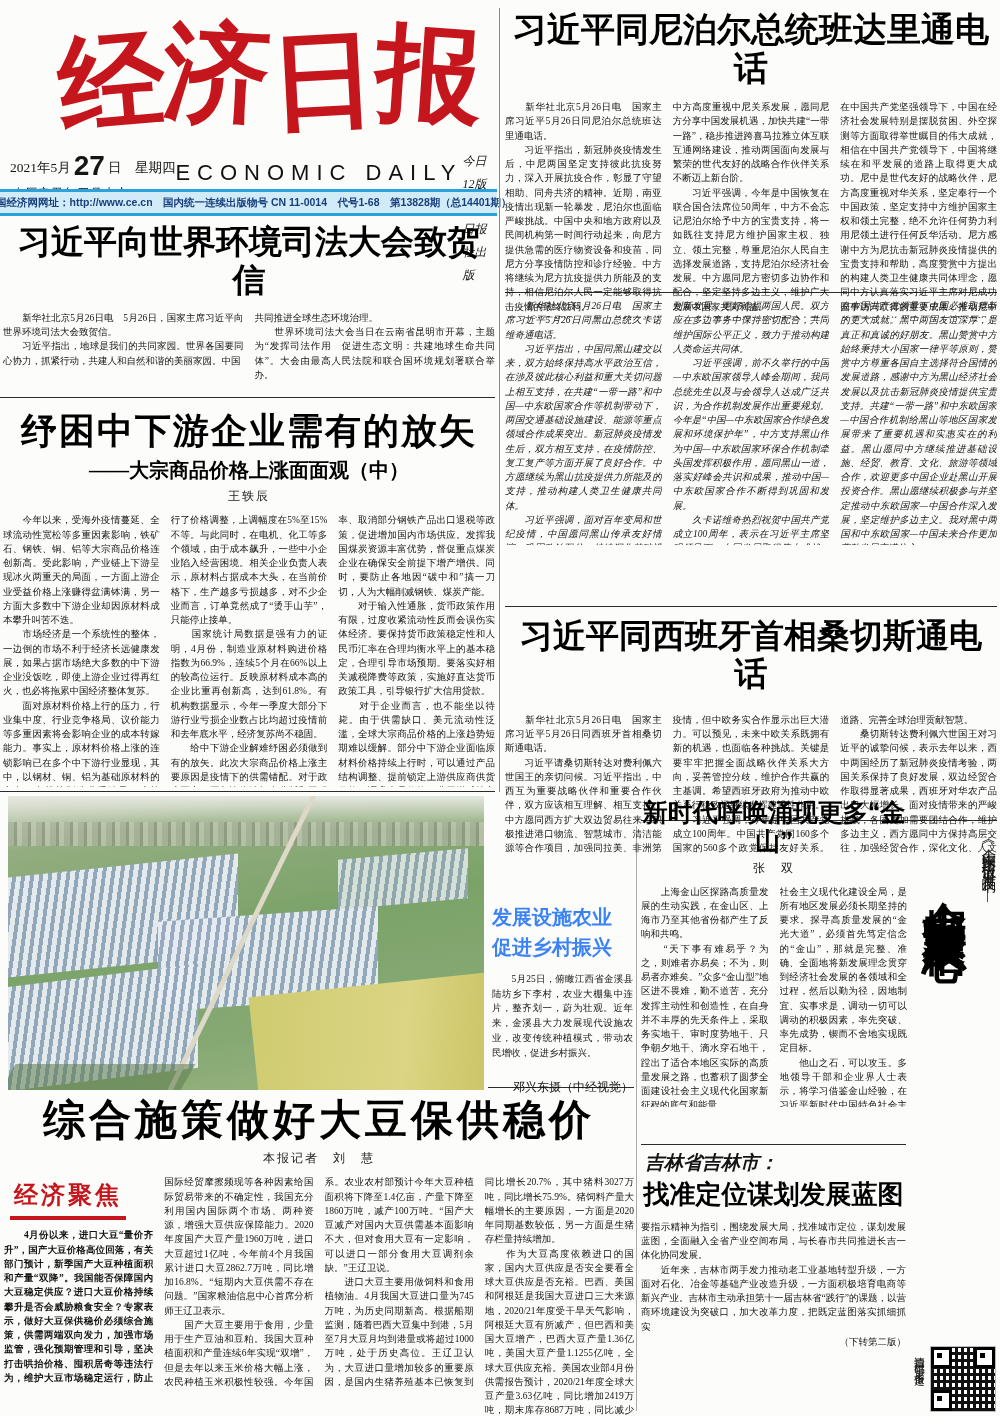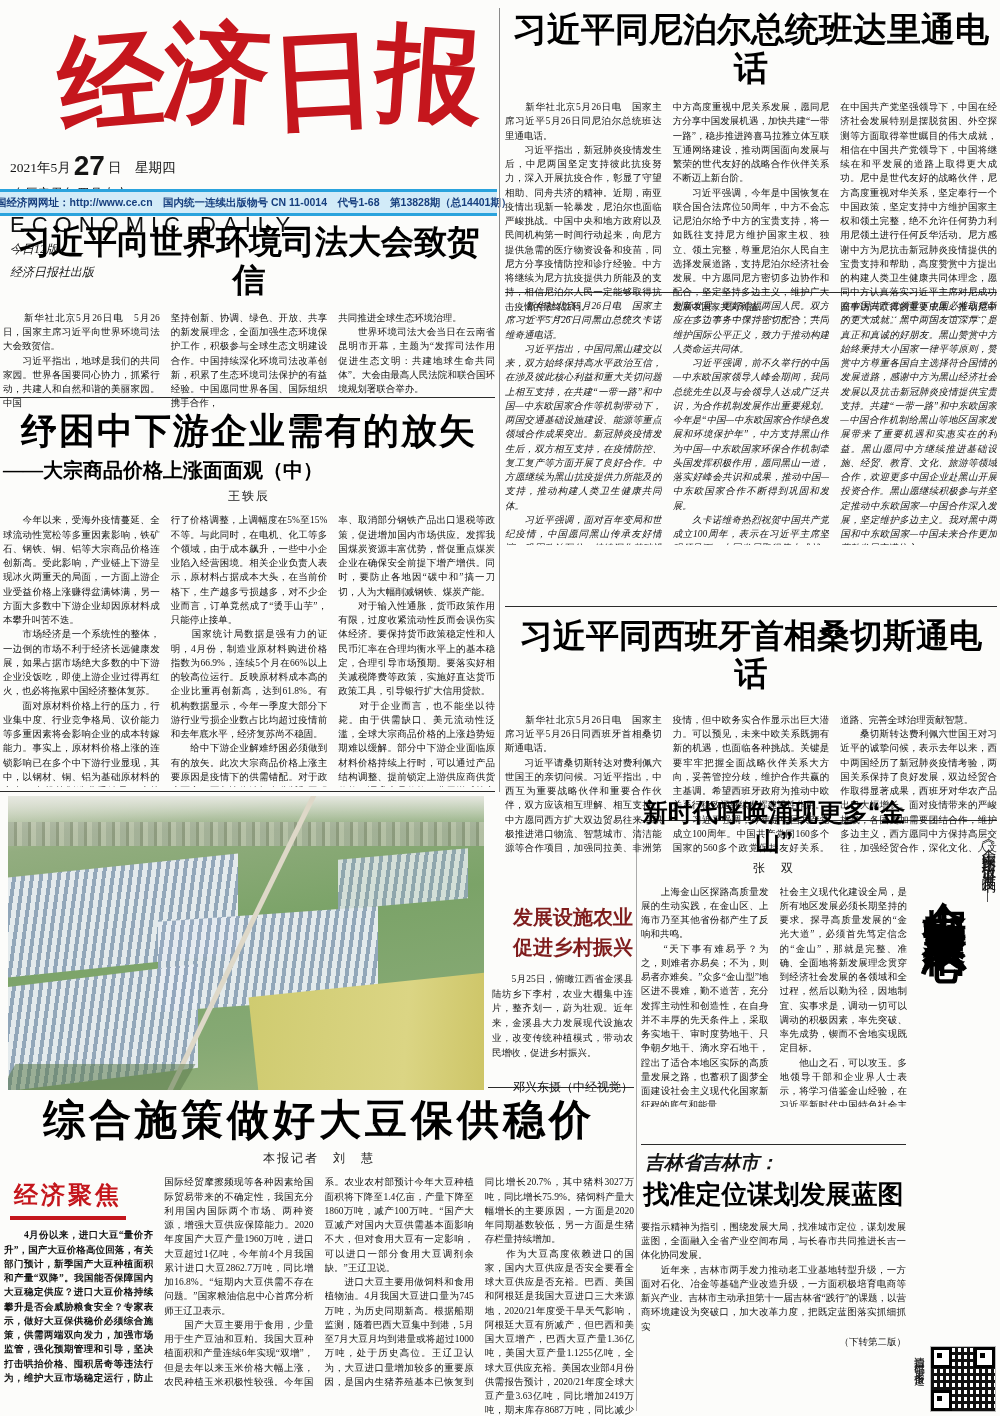--- a/index.html
+++ b/index.html
@@ -19,21 +19,21 @@
   
   .logo{position:absolute;left:58px;top:2px;width:412px;height:148px;display:flex;
         justify-content:space-between;align-items:center;}
   .logo span{font-size:106px;font-weight:bold;color:#c5161d;line-height:1;
              font-family:"DejaVu Serif",serif;}
   .logo span:nth-child(1){transform:rotate(-5deg) translateY(6px);}
   .logo span:nth-child(2){transform:rotate(3deg) translateY(-4px);}
   .logo span:nth-child(3){transform:rotate(-3deg) translateY(4px);}
   .logo span:nth-child(4){transform:rotate(4deg) translateY(-2px);}
   .mh-row{position:absolute;left:10px;top:150px;width:480px;display:flex;
-          justify-content:space-between;align-items:flex-start;flex-direction:column;}
+          justify-content:space-between;align-items:flex-start;}
   .mh-date{font-size:13.5px;white-space:nowrap;}
   .mh-date .day{font-size:28px;font-weight:bold;font-family:"Liberation Sans",sans-serif;
                 vertical-align:-3px;padding:0 3px;}
   .lunar{font-size:12px;font-style:italic;margin-top:3px;letter-spacing:1px;}
   .mh-english{font-family:"Liberation Sans",sans-serif;font-size:22px;letter-spacing:7px;
               margin-top:10px;color:#111;font-weight:500;white-space:nowrap;}
   .mh-edition{font-size:12px;text-align:left;line-height:1.9;font-style:italic;}
   .infobar{position:absolute;left:0;top:189px;width:497px;height:21px;background:#d2ebf8;
            border-top:3px solid #2aa3dd;border-bottom:3px solid #2aa3dd;display:flex;
            align-items:center;justify-content:center;font-size:10.5px;font-weight:bold;
@@ -47,21 +47,21 @@
   #a-montenegro .headline{font-size:31px;margin:4px 0 12px;}
   #a-montenegro .col{height:246px;font-style:italic;}
   #a-spain{left:505px;top:613px;width:492px;}
   #a-spain .headline{font-size:33px;margin:4px 0 20px;}
   #a-spain .col{height:142px;}
   #a-env{left:3px;top:219px;width:492px;}
   #a-env .headline{font-size:33px;margin:4px 0 12px;}
   #a-env .col{height:126px;}
   #a-relief{left:3px;top:404px;width:492px;}
   #a-relief .headline{font-size:36px;letter-spacing:2px;margin:6px 0 6px;}
-  #a-relief .subtitle{font-size:20px;font-weight:bold;margin:2px 0 4px;
+  #a-relief .subtitle{text-align:center;font-size:20px;font-weight:bold;margin:2px 0 4px;
                       color:#000;}
   #a-relief .col{height:274px;}
 
   
   .photo{position:absolute;left:8px;top:796px;width:476px;height:294px;overflow:hidden;
          background:linear-gradient(170deg,#c3cdb4 0%,#93ad80 15%,#7ba368 45%,#86a974 75%,#9cb57e 100%);}
   .photo div{position:absolute;}
   .ph-haze{left:0;top:0;width:100%;height:34px;
            background:linear-gradient(#e6e8e0,rgba(230,232,224,0));}
   .ph-village{left:0;top:26px;width:100%;height:24px;opacity:.75;
@@ -74,21 +74,21 @@
   .gh5{left:330px;top:58px;width:130px;height:50px;transform:skewY(-5deg);opacity:.8;}
   .ph-road{left:225px;top:-30px;width:5px;height:380px;background:#ded8c8;transform:rotate(26deg);}
   .ph-yellow{right:-20px;bottom:-12px;width:250px;height:118px;transform:rotate(-6deg);
              background:linear-gradient(100deg,#cfcb70,#dbd584 60%,#c9c05e);}
   .ph-trees{left:0;bottom:0;width:180px;height:26px;background:#5d7c4e;opacity:.55;
             transform:skewX(-30deg);}
 
   
   .caption{position:absolute;left:492px;top:902px;width:141px;}
   .cap-title{font-family:"Liberation Sans",sans-serif;font-weight:bold;font-size:20px;
-             text-align:right;line-height:1.5;color:#7f1d1d;}
+             text-align:left;line-height:1.5;color:#3b82f6;}
   .cap-text{font-size:9.5px;line-height:1.55;text-align:justify;white-space:pre-line;
             margin-top:10px;}
   .cap-credit{font-size:12px;text-align:right;margin-top:19px;}
 
   
   #a-jinshan{left:641px;top:790px;width:266px;}
   #a-jinshan .headline{font-size:25px;margin:8px 0 4px;letter-spacing:0;}
   #a-jinshan .col{height:222px;}
   
   #a-jilin{left:641px;top:1150px;width:265px;}
@@ -198,21 +198,20 @@
       <div class="col">道路、完善全球治理贡献智慧。
 　　桑切斯转达费利佩六世国王对习近平的诚挚问候，表示去年以来，西中两国经历了新冠肺炎疫情考验，两国关系保持了良好发展，双边经贸合作取得显著成果，西班牙对华农产品出口大幅增长。面对疫情带来的严峻挑战，各国更加需要团结合作，维护多边主义，西方愿同中方保持高层交往，加强经贸合作，深化文化、人文领域交流，欢迎中国企业赴西班牙投资合作。西方愿为推动欧中战略伙伴关系发展继续发挥积极作用。</div>
     </div>
   </article>
 
   <article class="abs" id="a-env">
     <h1 class="headline">习近平向世界环境司法大会致贺信</h1>
     <div class="cols">
       <div class="col">　　新华社北京5月26日电　5月26日，国家主席习近平向世界环境司法大会致贺信。
 　　习近平指出，地球是我们的共同家园。世界各国要同心协力，抓紧行动，共建人和自然和谐的美丽家园。中国</div>
-      <div class="col">坚持创新、协调、绿色、开放、共享的新发展理念，全面加强生态环境保护工作，积极参与全球生态文明建设合作。中国持续深化环境司法改革创新，积累了生态环境司法保护的有益经验。中国愿同世界各国、国际组织携手合作，</div>
       <div class="col">共同推进全球生态环境治理。
 　　世界环境司法大会当日在云南省昆明市开幕，主题为“发挥司法作用　促进生态文明：共建地球生命共同体”。大会由最高人民法院和联合国环境规划署联合举办。</div>
     </div>
   </article>
 
   <article class="abs" id="a-relief">
     <h1 class="headline">纾困中下游企业需有的放矢</h1>
     <div class="subtitle">——大宗商品价格上涨面面观（中）</div>
     <div class="byline">王轶辰</div>
     <div class="cols">

